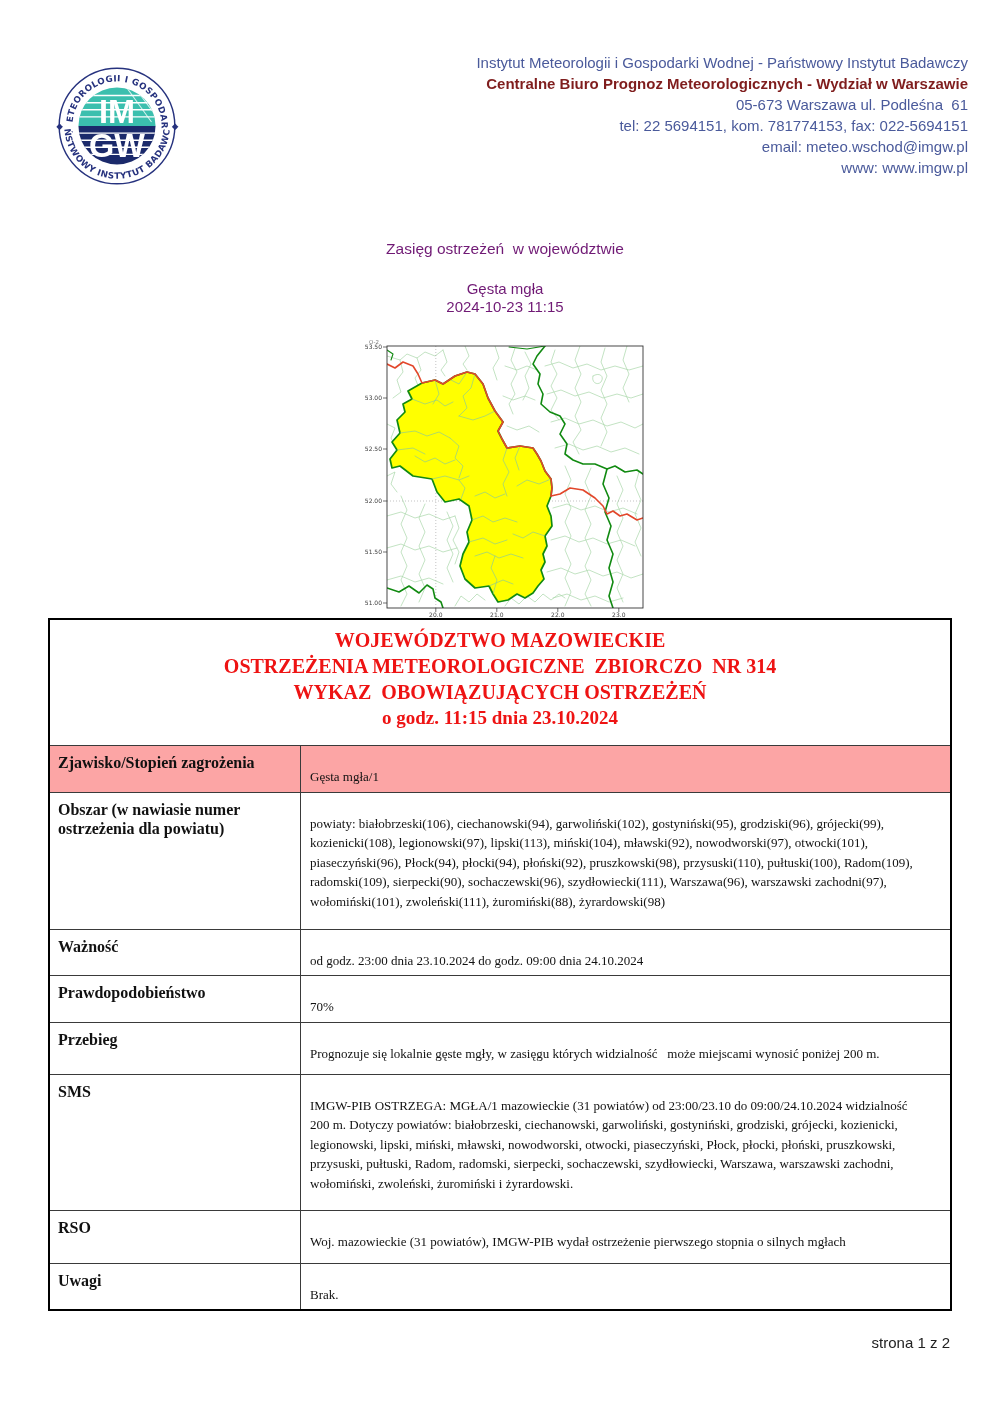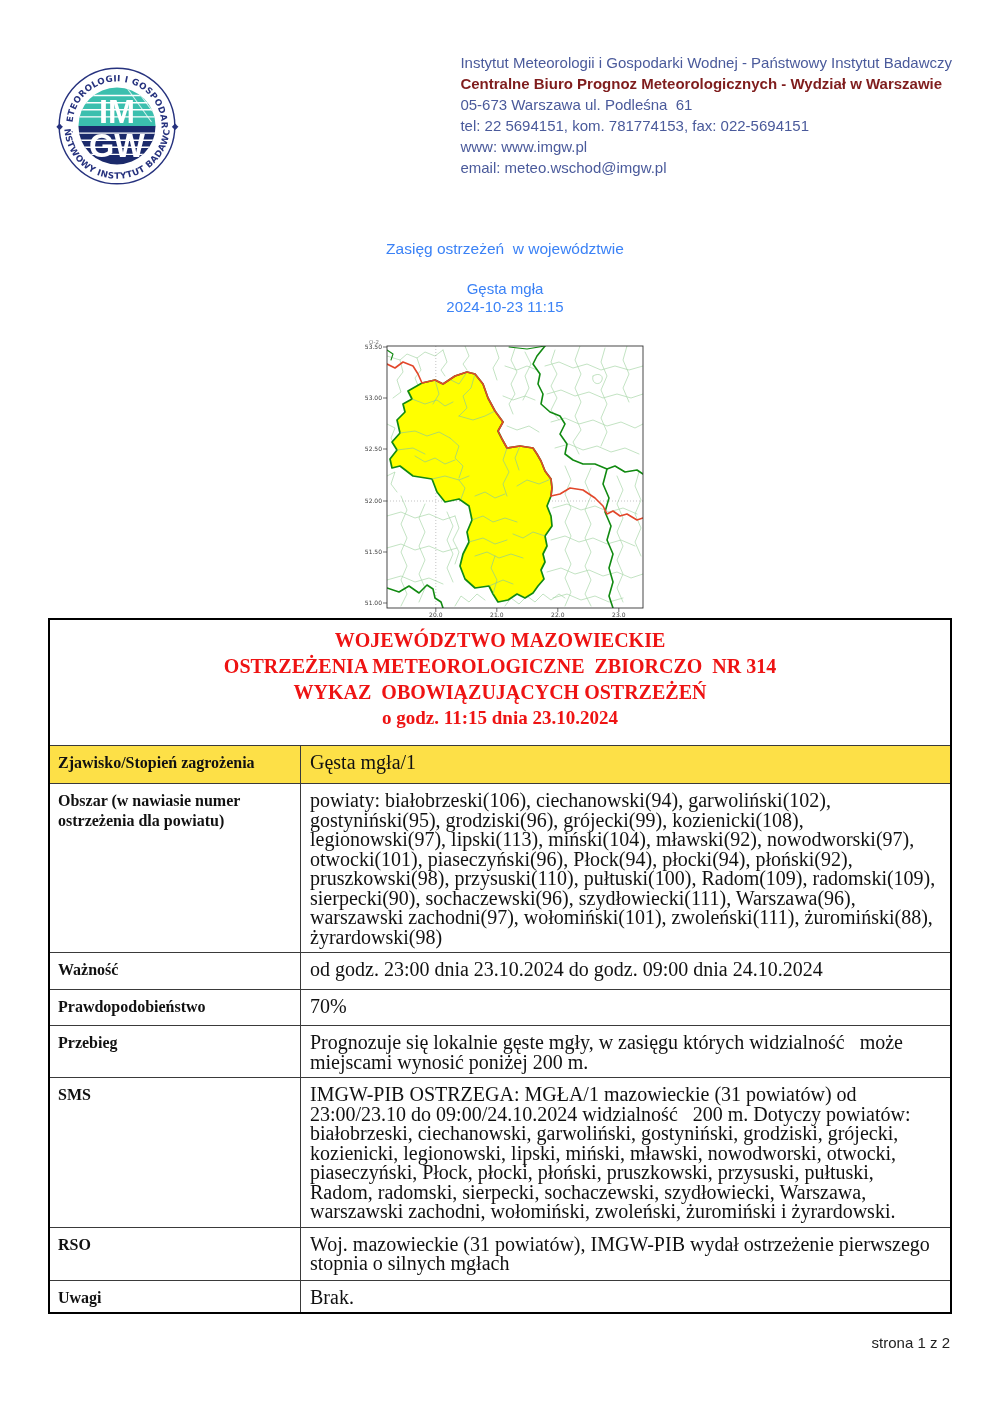--- a/index.html
+++ b/index.html
@@ -1,24 +1,24 @@
 <!DOCTYPE html>
 <html lang="pl"><head>
 <meta charset="utf-8">
 <style>
   html,body{margin:0;padding:0;background:#ffffff;}
   .page{position:relative;width:1000px;height:1415px;background:#fff;overflow:hidden;
         font-family:"Liberation Sans",sans-serif;}
   
   .logo{position:absolute;left:46px;top:55px;width:142px;height:142px;}
-  .inst-block{position:absolute;top:52px;right:48px;}
+  .inst-block{position:absolute;top:52px;right:32px;text-align:right;}
   .inst-line{font-size:15px;line-height:21px;color:#4a5a9b;white-space:pre-wrap;}
   .inst-line.bold{font-weight:bold;color:#7f1d1d;}
   
-  .map-captions{position:absolute;left:345px;top:240px;width:320px;text-align:center;color:#3b82f6;}
+  .map-captions{position:absolute;left:345px;top:240px;width:320px;text-align:center;color:#701a75;}
   .cap-main{font-size:15.5px;white-space:pre-wrap;}
   .cap-phenom{font-size:15px;margin-top:22px;}
   .cap-date{font-size:15px;margin-top:1px;}
   
   .mapwrap{position:absolute;left:355px;top:336px;width:290px;height:282px;}
   .county{fill:none;stroke:#a9d7a9;stroke-width:0.7;stroke-linejoin:round;stroke-linecap:round;}
   .prov{fill:none;stroke:#118a11;stroke-width:1.6;stroke-linejoin:round;stroke-linecap:round;}
   .prov.thin{stroke-width:1.1;}
   .alert{fill:none;stroke:#e2472b;stroke-width:1.6;stroke-linejoin:round;stroke-linecap:round;}
   .grid{stroke:#9a9a9a;stroke-width:0.6;stroke-dasharray:1,2;fill:none;}
@@ -27,22 +27,22 @@
   .microlabel{font-family:"DejaVu Sans",sans-serif;font-size:5.5px;fill:#777;}
   
   .warn-table{position:absolute;left:48px;top:618px;width:904px;border-collapse:collapse;
               font-family:"Liberation Serif",serif;color:#111;border-radius:15px;}
   .warn-table td{border:1px solid #3a3a3a;vertical-align:top;}
   .warn-table{border:2px solid #000;}
   td.title-cell{text-align:center;padding:7px 4px 6px 4px;}
   .t-line{color:#ee1313;font-weight:bold;font-size:20px;line-height:26px;white-space:pre-wrap;}
   .t-line.small{font-size:19px;}
   td.lbl{width:236px;font-weight:bold;font-size:16px;line-height:19.5px;padding:7px 6px 5px 8px;}
-  td.val{font-size:20px;line-height:19.5px;padding:7px 14px 5px 9px;white-space:pre-wrap;}
-  tr.highlight td{background:#fde047;}
+  td.val{font-size:13px;line-height:19.5px;padding:21px 14px 5px 9px;white-space:pre-wrap;}
+  tr.highlight td{background:#fca5a5;}
   
   .footer{position:absolute;right:50px;top:1334px;font-size:15px;color:#222;}
   
   .ringtext{font-family:"DejaVu Sans",sans-serif;font-size:8.6px;font-weight:bold;fill:#26327e;letter-spacing:0.4px;}
   .mono{font-family:"Liberation Sans",sans-serif;font-weight:bold;fill:#ffffff;}
 </style>
 </head>
 <body>
 
 <div class="page">
@@ -84,22 +84,22 @@
     </text>
     <text x="10" y="73" class="ringtext" font-size="6">◆</text>
     <text x="124" y="73" class="ringtext" font-size="6">◆</text>
   </svg>
 
   <div class="inst-block">
     <div class="inst-line">Instytut Meteorologii i Gospodarki Wodnej - Państwowy Instytut Badawczy</div>
     <div class="inst-line bold">Centralne Biuro Prognoz Meteorologicznych - Wydział w Warszawie</div>
     <div class="inst-line">05-673 Warszawa ul. Podleśna  61</div>
     <div class="inst-line">tel: 22 5694151, kom. 781774153, fax: 022-5694151</div>
+    <div class="inst-line">email: meteo.wschod@imgw.pl</div>
     <div class="inst-line">www: www.imgw.pl</div>
-    <div class="inst-line">email: meteo.wschod@imgw.pl</div>
   </div>
 
   <div class="map-captions">
     <div class="cap-main">Zasięg ostrzeżeń  w województwie</div>
     <div class="cap-phenom">Gęsta mgła</div>
     <div class="cap-date">2024-10-23 11:15</div>
   </div>
 
   <svg class="mapwrap" viewBox="0 0 290 282">
     <defs>

